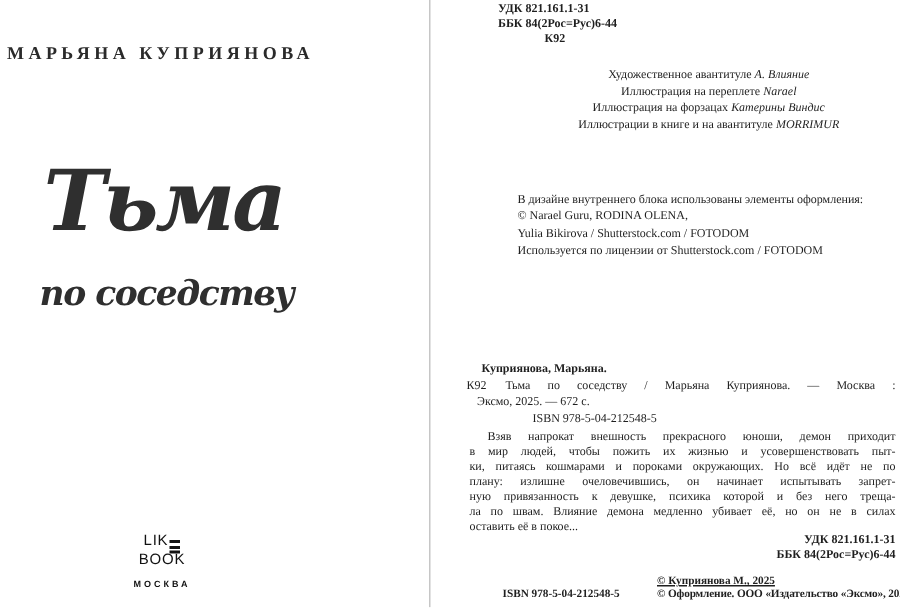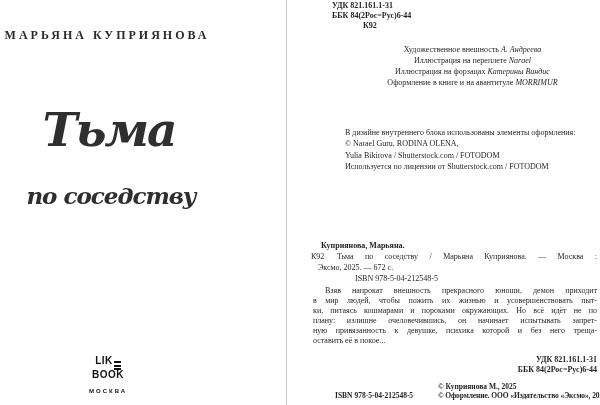--- a/index.html
+++ b/index.html
@@ -10,32 +10,32 @@
   .gutter{position:absolute;left:286px;top:0;width:1px;height:405px;background:#c6c6c6;}
 
   
   .author{
     position:absolute;left:0;top:28px;width:214px;text-align:center;
     font-size:12px;font-weight:bold;letter-spacing:3px;color:#2a2a2a;white-space:nowrap;
   }
   .title1{
     position:absolute;left:0;top:106px;width:218px;text-align:center;
     font-family:"DejaVu Serif", serif;font-style:italic;font-weight:bold;
-    font-size:47px;line-height:1;color:#2f2f2f;letter-spacing:-2px;
+    font-size:56px;line-height:1;color:#2f2f2f;letter-spacing:-2px;
   }
   .title2{
     position:absolute;left:0;top:184px;width:222px;text-align:center;
     font-family:"DejaVu Serif", serif;font-style:italic;font-weight:bold;
     font-size:23px;line-height:1;color:#2f2f2f;letter-spacing:-1px;white-space:nowrap;
   }
   .logo{
     position:absolute;left:86px;top:356px;width:44px;text-align:center;
     font-family:"Liberation Sans", sans-serif;color:#121212;
   }
-  .logo-row{font-weight:700;font-size:10px;line-height:9px;letter-spacing:.5px;white-space:nowrap;}
+  .logo-row{font-weight:400;font-size:10px;line-height:9px;letter-spacing:.5px;white-space:nowrap;}
   .ebars{display:inline-flex;flex-direction:column;gap:1.5px;margin-left:1px;vertical-align:1px;}
   .ebars i{display:block;width:7px;height:2px;background:#121212;}
   .logo-city{margin-top:9px;font-size:6px;font-weight:bold;letter-spacing:2px;white-space:nowrap;}
 
   
   .page-right{position:absolute;left:287px;top:0;width:313px;height:405px;font-size:8px;}
   .udk-top{position:absolute;left:45px;top:1px;font-weight:bold;line-height:10px;white-space:nowrap;}
   .udk-top .indent{margin-left:31px;}
   .credits{position:absolute;left:58px;top:44px;width:255px;text-align:center;line-height:11px;}
   .credits em{font-style:italic;}
@@ -46,21 +46,21 @@
   .card-code{position:absolute;left:24px;top:0;}
   .card-main{margin-left:50px;width:260px;text-align:justify;text-align-last:justify;}
   .card-pub{margin-left:31px;}
   .card-isbn{margin-left:68px;}
   .annotation{position:absolute;left:26px;top:286px;width:284px;line-height:10px;}
   .jline{text-align:justify;text-align-last:justify;}
   .indent1{text-indent:12px;}
   .udk-bottom{position:absolute;right:3px;top:355px;text-align:right;font-weight:bold;line-height:10px;white-space:nowrap;}
   .imprint{position:absolute;left:0;top:382px;width:313px;font-weight:bold;font-size:7.5px;}
   .b-isbn{position:absolute;left:48px;top:9px;white-space:nowrap;}
-  .b-c1{position:absolute;left:151px;top:0;white-space:nowrap;}
+  .b-c1{position:absolute;left:151px;top:0;white-space:nowrap;text-decoration:underline;}
   .b-c2{position:absolute;left:151px;top:9px;white-space:nowrap;letter-spacing:-.1px;}
 </style>
 </head>
 <body>
 
 <div class="spread">
 
   <div>
     <div class="author">МАРЬЯНА КУПРИЯНОВА</div>
     <div class="title1">Тьма</div>
@@ -80,24 +80,24 @@
 
   <div class="page-right">
 
     <div class="udk-top">
       <div>УДК 821.161.1-31</div>
       <div>ББК 84(2Рос=Рус)6-44</div>
       <div class="indent">К92</div>
     </div>
 
     <div class="credits">
-      <div><span>Художественное внешность </span><em>А. Андреева</em></div>
+      <div><span>Художественное авантитуле </span><em>А. Влияние</em></div>
       <div><span>Иллюстрация на переплете </span><em>Narael</em></div>
       <div><span>Иллюстрация на форзацах </span><em>Катерины Виндис</em></div>
-      <div><span>Оформление в книге и на авантитуле </span><em>MORRIMUR</em></div>
+      <div><span>Иллюстрации в книге и на авантитуле </span><em>MORRIMUR</em></div>
     </div>
 
     <div class="license">
       <div>В дизайне внутреннего блока использованы элементы оформления:</div>
       <div>© Narael Guru, RODINA OLENA,</div>
       <div>Yulia Bikirova / Shutterstock.com / FOTODOM</div>
       <div>Используется по лицензии от Shutterstock.com / FOTODOM</div>
     </div>
 
     <div class="card">
@@ -109,20 +109,21 @@
       <div class="card-pub">Эксмо, 2025. — 672 с.</div>
       <div class="card-isbn">ISBN 978-5-04-212548-5</div>
     </div>
 
     <div class="annotation">
       <div class="jline indent1">Взяв напрокат внешность прекрасного юноши, демон приходит</div>
       <div class="jline">в мир людей, чтобы пожить их жизнью и усовершенствовать пыт-</div>
       <div class="jline">ки, питаясь кошмарами и пороками окружающих. Но всё идёт не по</div>
       <div class="jline">плану: излишне очеловечившись, он начинает испытывать запрет-</div>
       <div class="jline">ную привязанность к девушке, психика которой и без него треща-</div>
+      <div class="jline">ла по швам. Влияние демона медленно убивает её, но он не в силах</div>
       <div>оставить её в покое...</div>
     </div>
 
     <div class="udk-bottom">
       <div>УДК 821.161.1-31</div>
       <div>ББК 84(2Рос=Рус)6-44</div>
     </div>
 
     <div class="imprint">
       <div class="b-isbn">ISBN 978-5-04-212548-5</div>

